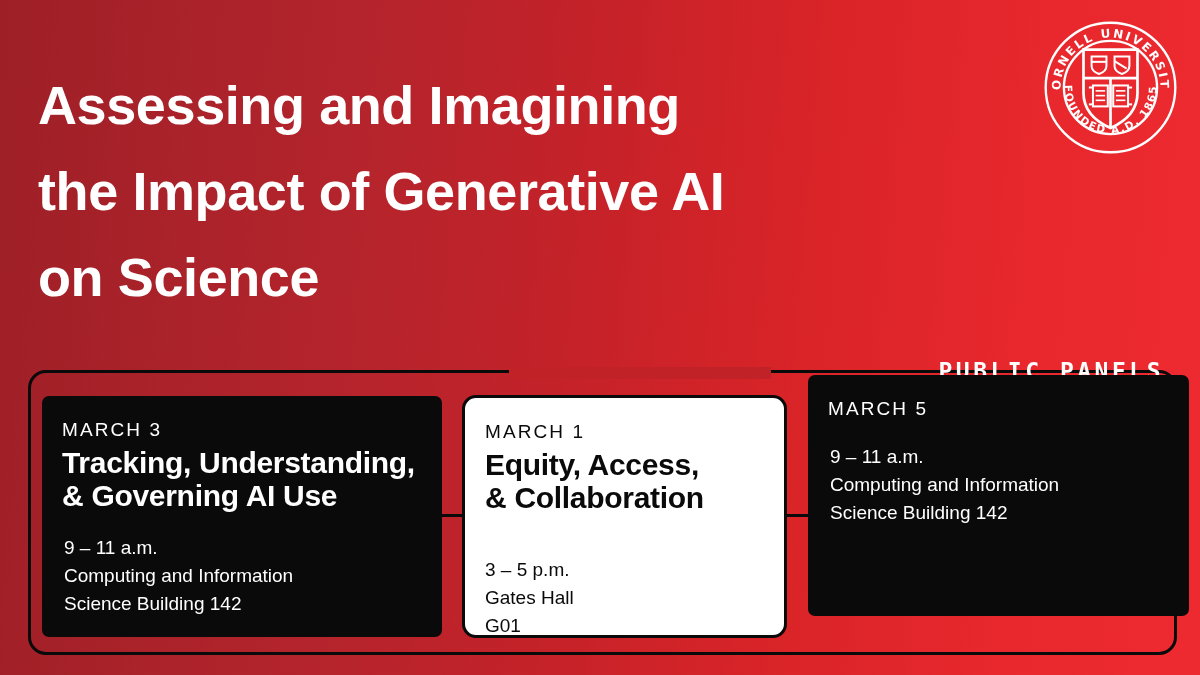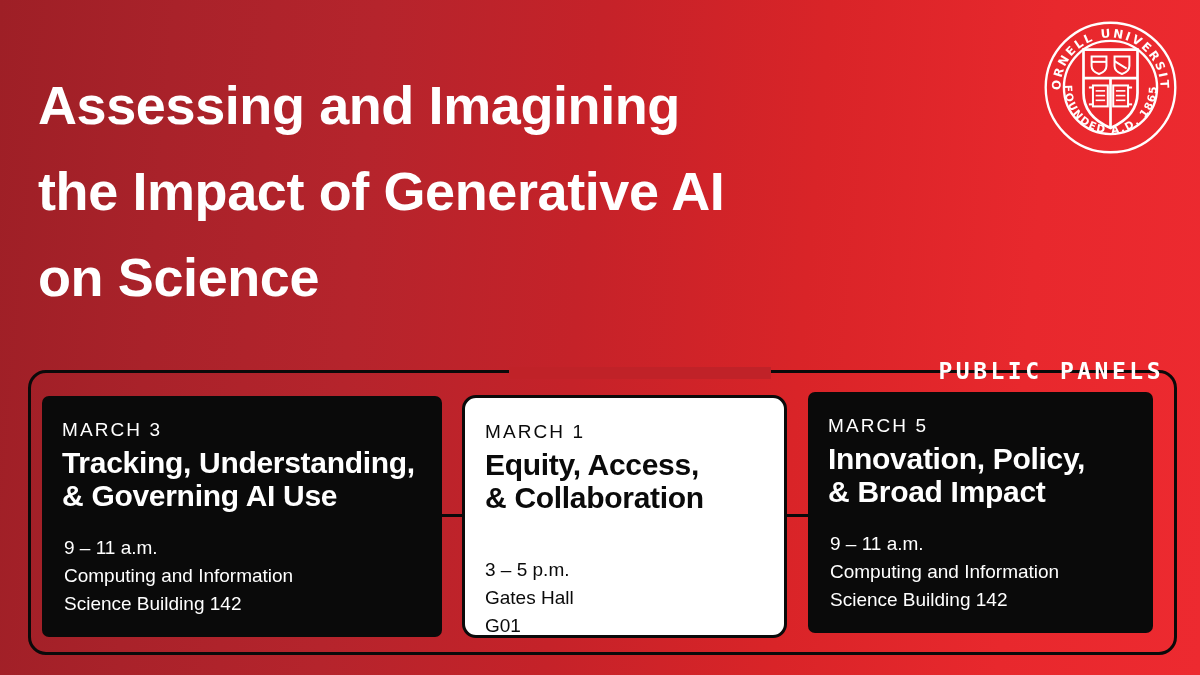--- a/index.html
+++ b/index.html
@@ -122,21 +122,21 @@
     color: #ffffff;
     border-radius: 7px;
   }
   .card.light {
     background: #ffffff;
     color: #0a0a0a;
     border: 3px solid #0a0a0a;
   }
   .card-1 { left: 42px;  top: 396px; width: 400px; height: 241px; }
   .card-2 { left: 462px; top: 395px; width: 325px; height: 243px; }
-  .card-3 { left: 808px; top: 392px; width: 345px; height: 241px; }
+  .card-3 { left: 808px; top: 375px; width: 381px; height: 241px; }
 
   .card-date {
     font-family: "Liberation Sans", sans-serif;
     font-weight: normal;
     font-size: 19px;
     letter-spacing: 2.1px;
     line-height: 24px;
     margin: 0 0 4px 0;
   }
   .card-title {
@@ -232,21 +232,19 @@
       <p class="card-date">MARCH  1</p>
       <p class="card-title">Equity, Access,
 &amp; Collaboration</p>
       <p class="card-meta">3 – 5 p.m.
 Gates Hall
 G01</p>
     </div>
 
     <div class="card dark card-3">
       <p class="card-date">MARCH  5</p>
-      <p class="card-title">Innovation, Policy,
-&amp; Broad Impact</p>
       <p class="card-meta"> 9 – 11 a.m.
 Computing and Information
 Science Building 142</p>
     </div>
 
   </div>
 </div>
 
 </body></html>

